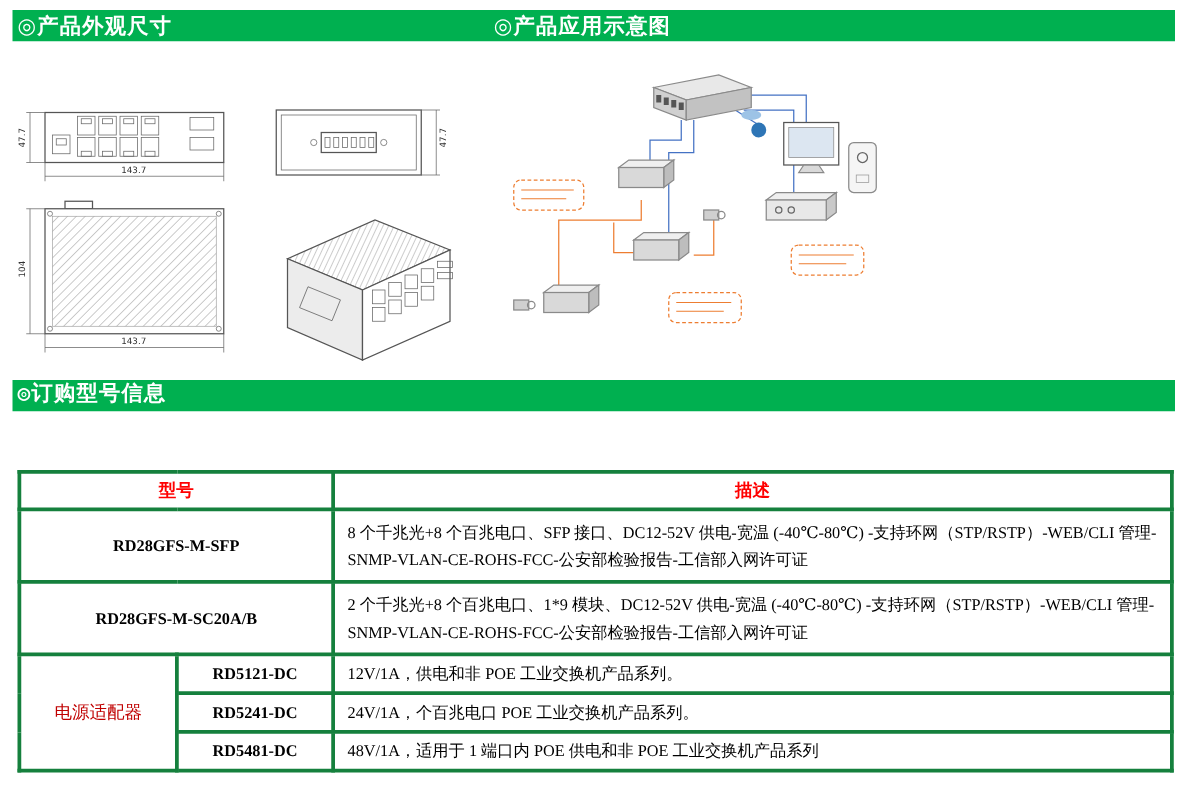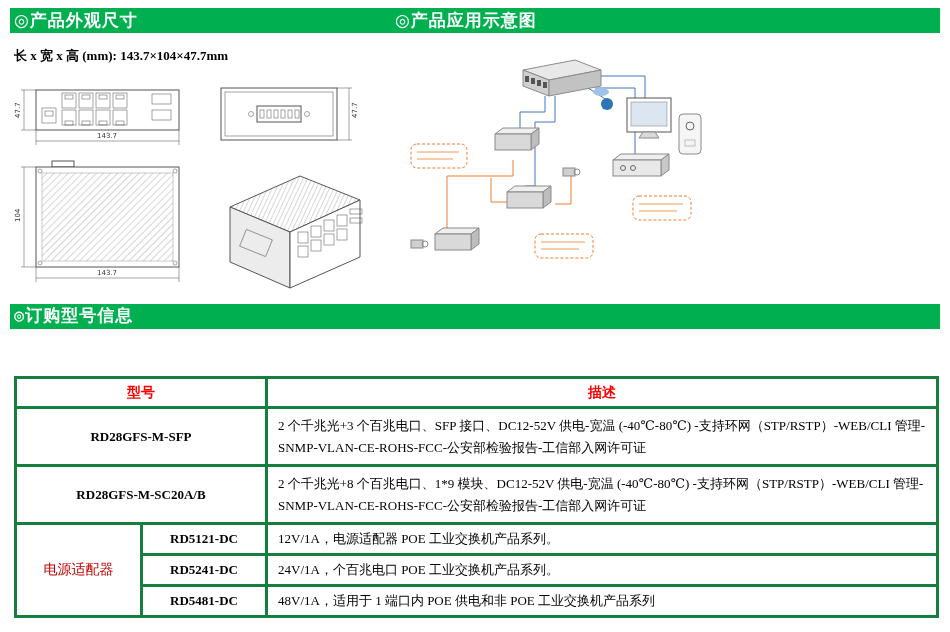--- a/index.html
+++ b/index.html
@@ -34,21 +34,20 @@
 </head>
 <body>
 
 <div class="page">
 
   <div class="section-bar bar-top">
     <span class="bar-label lbl-right">◎产品应用示意图</span>
     <span class="bar-label lbl-left">◎产品外观尺寸</span>
   </div>
 
-  <div class="dims-note">长 x 宽 x 高 (mm): 143.7×104×47.7mm</div>
 
   <svg class="draw" style="left:12px;top:80px" width="190" height="78" viewBox="0 0 190 78">
     <rect class="edge" x="24" y="10" width="143" height="40"></rect>
 
     <rect class="thin" x="30" y="28" width="14" height="15"></rect>
     <rect class="thin" x="33" y="31" width="8" height="5"></rect>
 
     <g>
       <rect class="thin" x="50" y="13" width="14" height="15"></rect>
         <rect class="thin" x="53" y="15" width="8" height="4"></rect>
@@ -251,30 +250,30 @@
       <col style="width:125px">
       <col style="width:671px">
     </colgroup>
     <tbody>
       <tr class="head-row">
         <th colspan="2">型号</th>
         <th>描述</th>
       </tr>
       <tr class="r-tall">
         <td colspan="2" class="model">RD28GFS-M-SFP</td>
-        <td class="desc">2 个千兆光+3 个百兆电口、SFP 接口、DC12-52V 供电-宽温 (-40℃-80℃) -支持环网（STP/RSTP）-WEB/CLI 管理-SNMP-VLAN-CE-ROHS-FCC-公安部检验报告-工信部入网许可证</td>
+        <td class="desc">8 个千兆光+8 个百兆电口、SFP 接口、DC12-52V 供电-宽温 (-40℃-80℃) -支持环网（STP/RSTP）-WEB/CLI 管理-SNMP-VLAN-CE-ROHS-FCC-公安部检验报告-工信部入网许可证</td>
       </tr>
       <tr class="r-tall">
         <td colspan="2" class="model">RD28GFS-M-SC20A/B</td>
         <td class="desc">2 个千兆光+8 个百兆电口、1*9 模块、DC12-52V 供电-宽温 (-40℃-80℃) -支持环网（STP/RSTP）-WEB/CLI 管理-SNMP-VLAN-CE-ROHS-FCC-公安部检验报告-工信部入网许可证</td>
       </tr>
       <tr class="r-short">
         <td rowspan="3" class="adapter">电源适配器</td>
         <td class="model">RD5121-DC</td>
-        <td class="desc">12V/1A，电源适配器 POE 工业交换机产品系列。</td>
+        <td class="desc">12V/1A，供电和非 POE 工业交换机产品系列。</td>
       </tr>
       <tr class="r-short">
         <td class="model">RD5241-DC</td>
         <td class="desc">24V/1A，个百兆电口 POE 工业交换机产品系列。</td>
       </tr>
       <tr class="r-short">
         <td class="model">RD5481-DC</td>
         <td class="desc">48V/1A，适用于 1 端口内 POE 供电和非 POE 工业交换机产品系列</td>
       </tr>
     </tbody>

